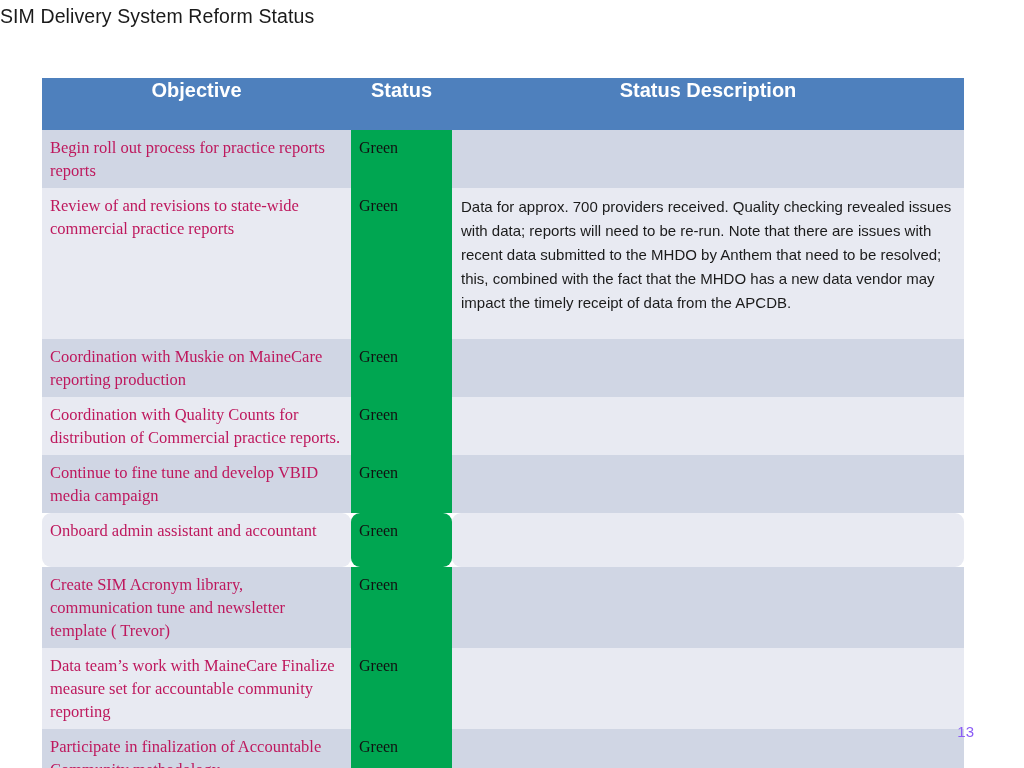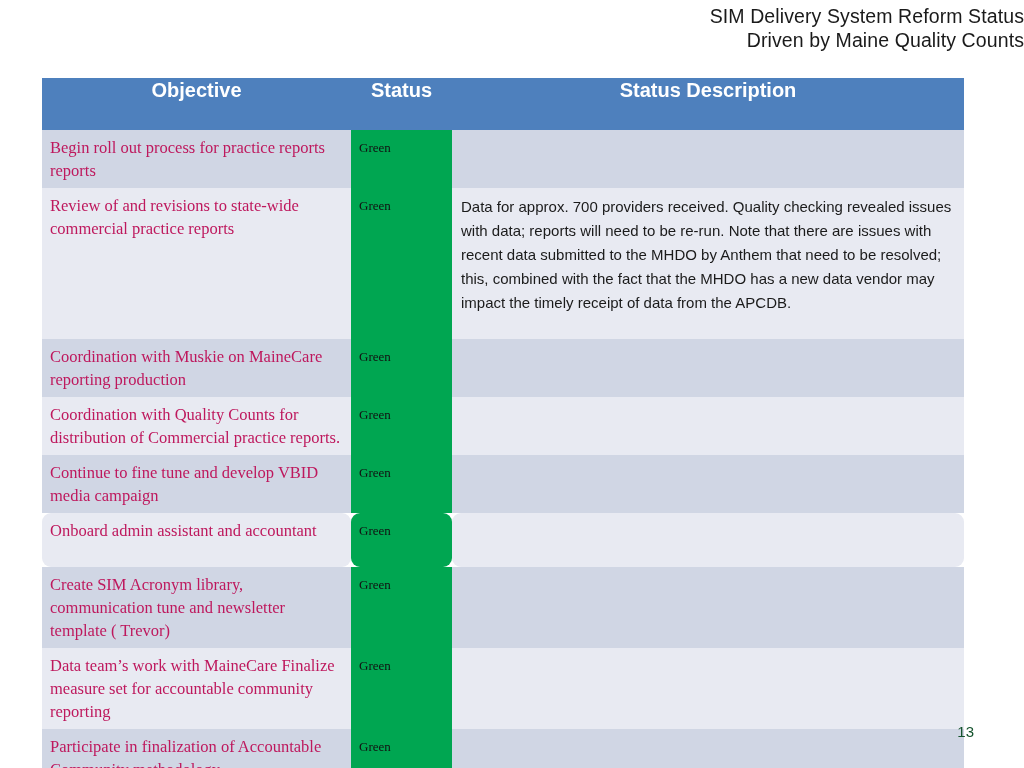--- a/index.html
+++ b/index.html
@@ -14,21 +14,21 @@
     overflow: hidden;
     position: relative;
   }
 
   
   .slide-title {
     position: absolute;
     left: 0;
     top: 4px;
     width: 1024px;
-    text-align: right;
+    text-align: left;
     font-family: "Liberation Sans", sans-serif;
     font-size: 19.5px;
     line-height: 24px;
     color: #1a1a1a;
     font-weight: 400;
     letter-spacing: 0.1px;
   }
   .slide-title .line { display: block; }
 
   
@@ -85,21 +85,21 @@
     font-family: "Liberation Serif", serif;
     font-size: 16.5px;
     line-height: 23px;
     color: #be185d;
     padding: 6px 8px 6px 8px;
   }
 
   td.cell-status {
     background: #00A651 !important;
     font-family: "Liberation Serif", serif;
-    font-size: 13px;
+    font-size: 16px;
     line-height: 23px;
     color: #111111;
     padding: 6px 20px 6px 8px;
   }
 
   td.cell-desc {
     font-family: "Liberation Sans", sans-serif;
     font-size: 15px;
     line-height: 24px;
     color: #1b1b1b;
@@ -117,29 +117,28 @@
   tr.r7 td { height: 63px; }
   tr.r8 td { height: 53px; }
 
   
   .page-number {
     position: absolute;
     right: 50px;
     top: 723px;
     font-family: "Liberation Sans", sans-serif;
     font-size: 15px;
-    color: #14532d;
+    color: #8b5cf6;
   }
 </style>
 </head>
 <body>
 
 <div class="slide-title">
   <span class="line">SIM Delivery System Reform Status</span>
-  <span class="line">Driven by Maine Quality Counts</span>
 </div>
 
 <table class="status-table">
   <colgroup>
     <col class="col-objective">
     <col class="col-status">
     <col class="col-desc">
   </colgroup>
   <thead>
     <tr>

